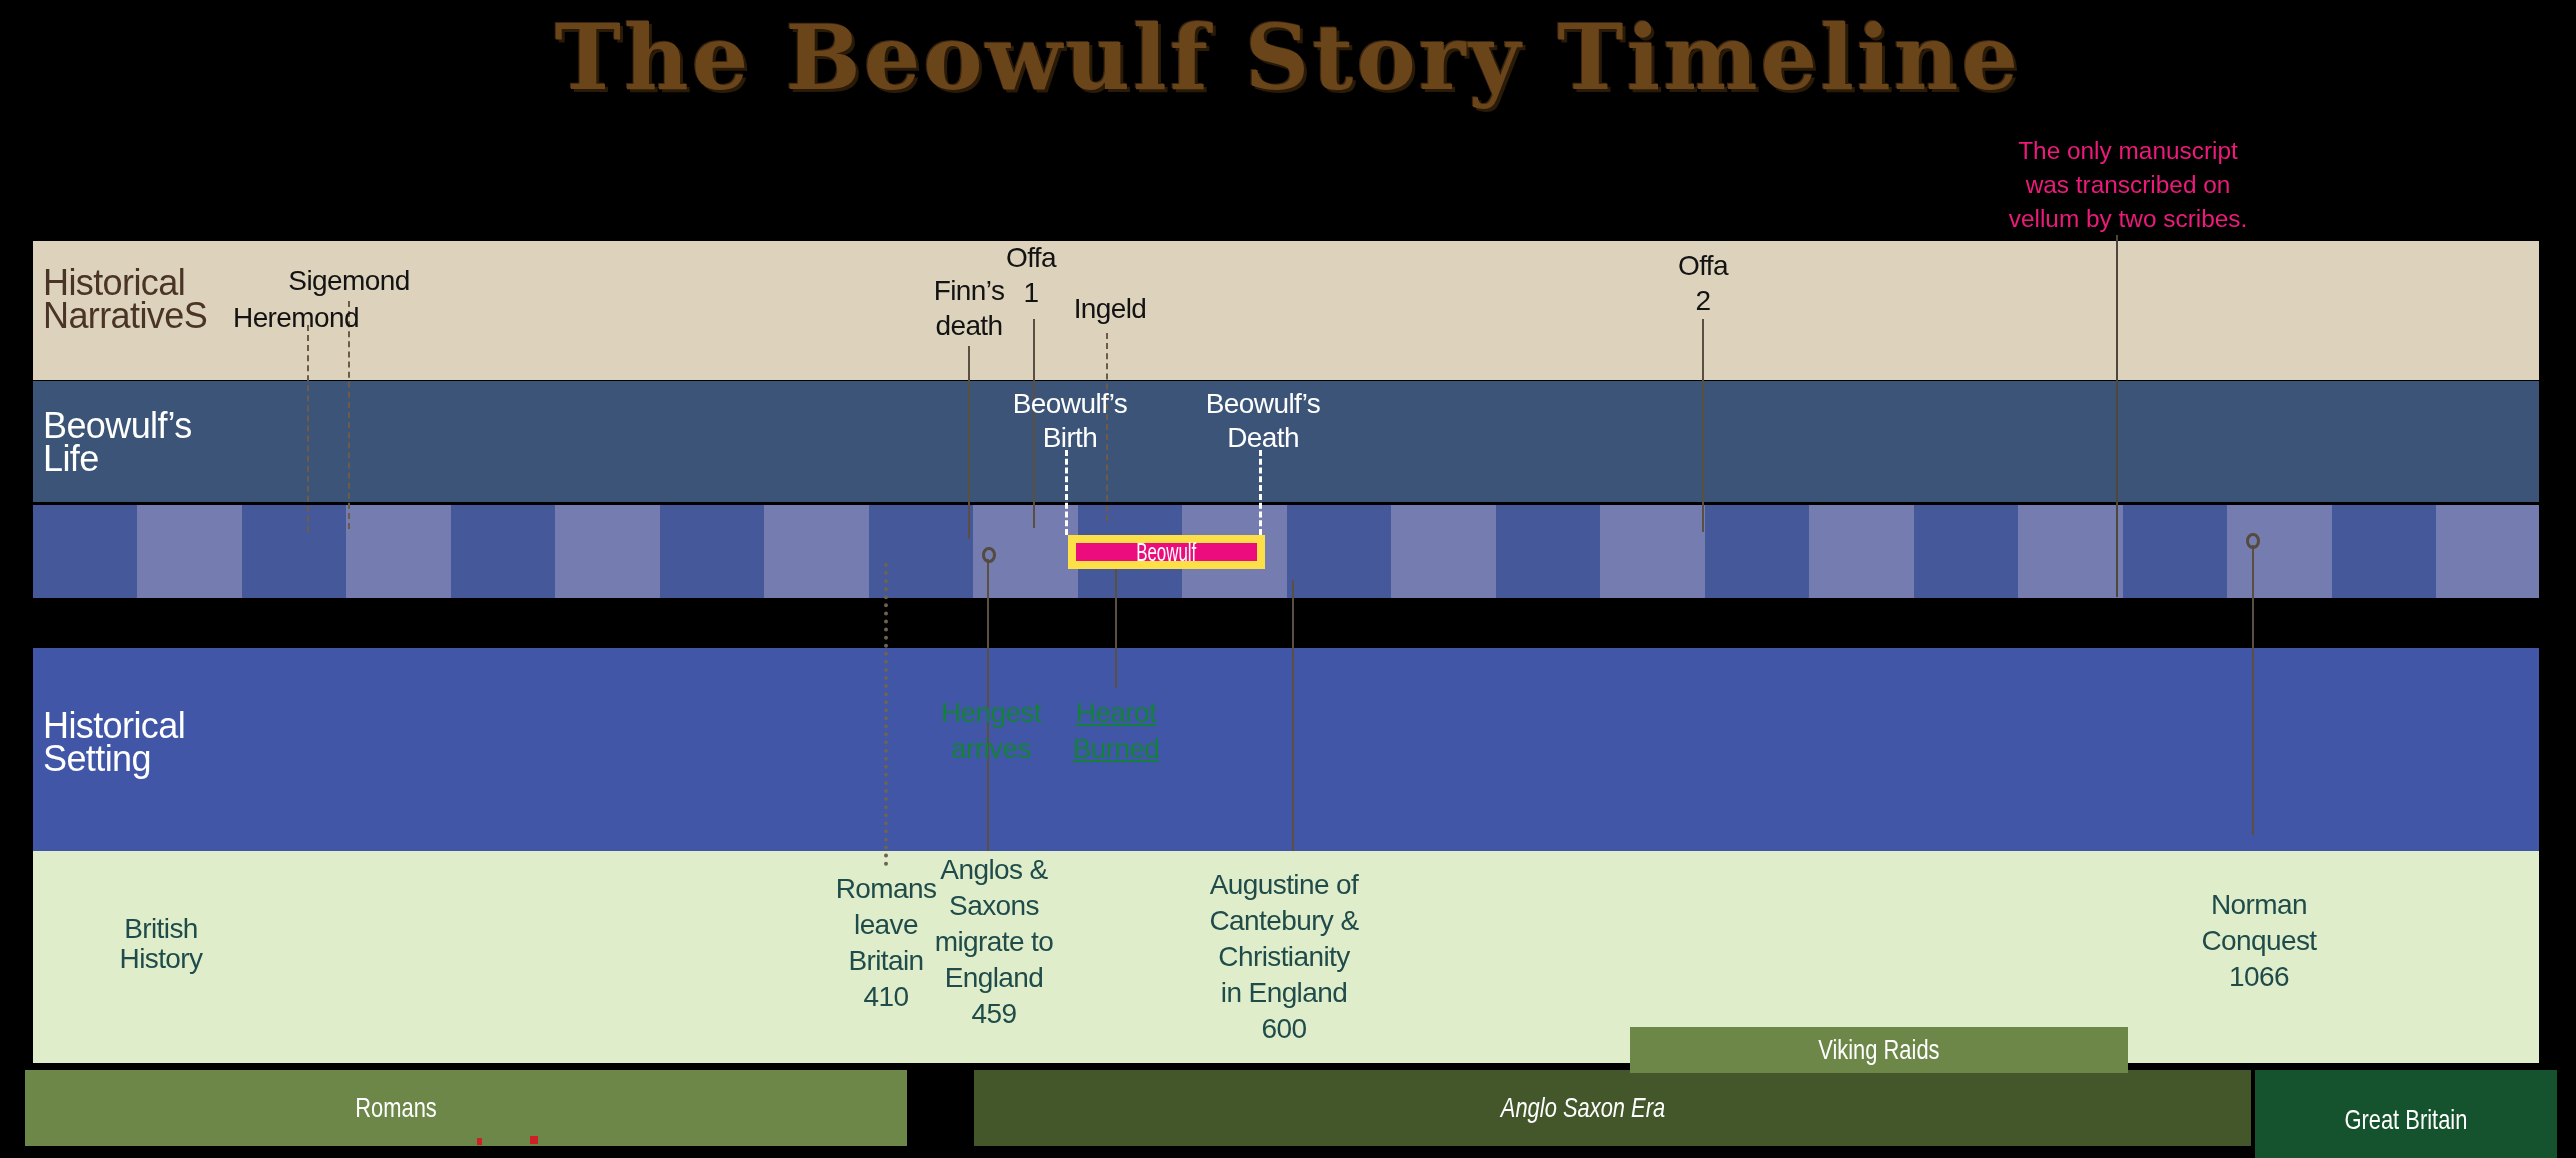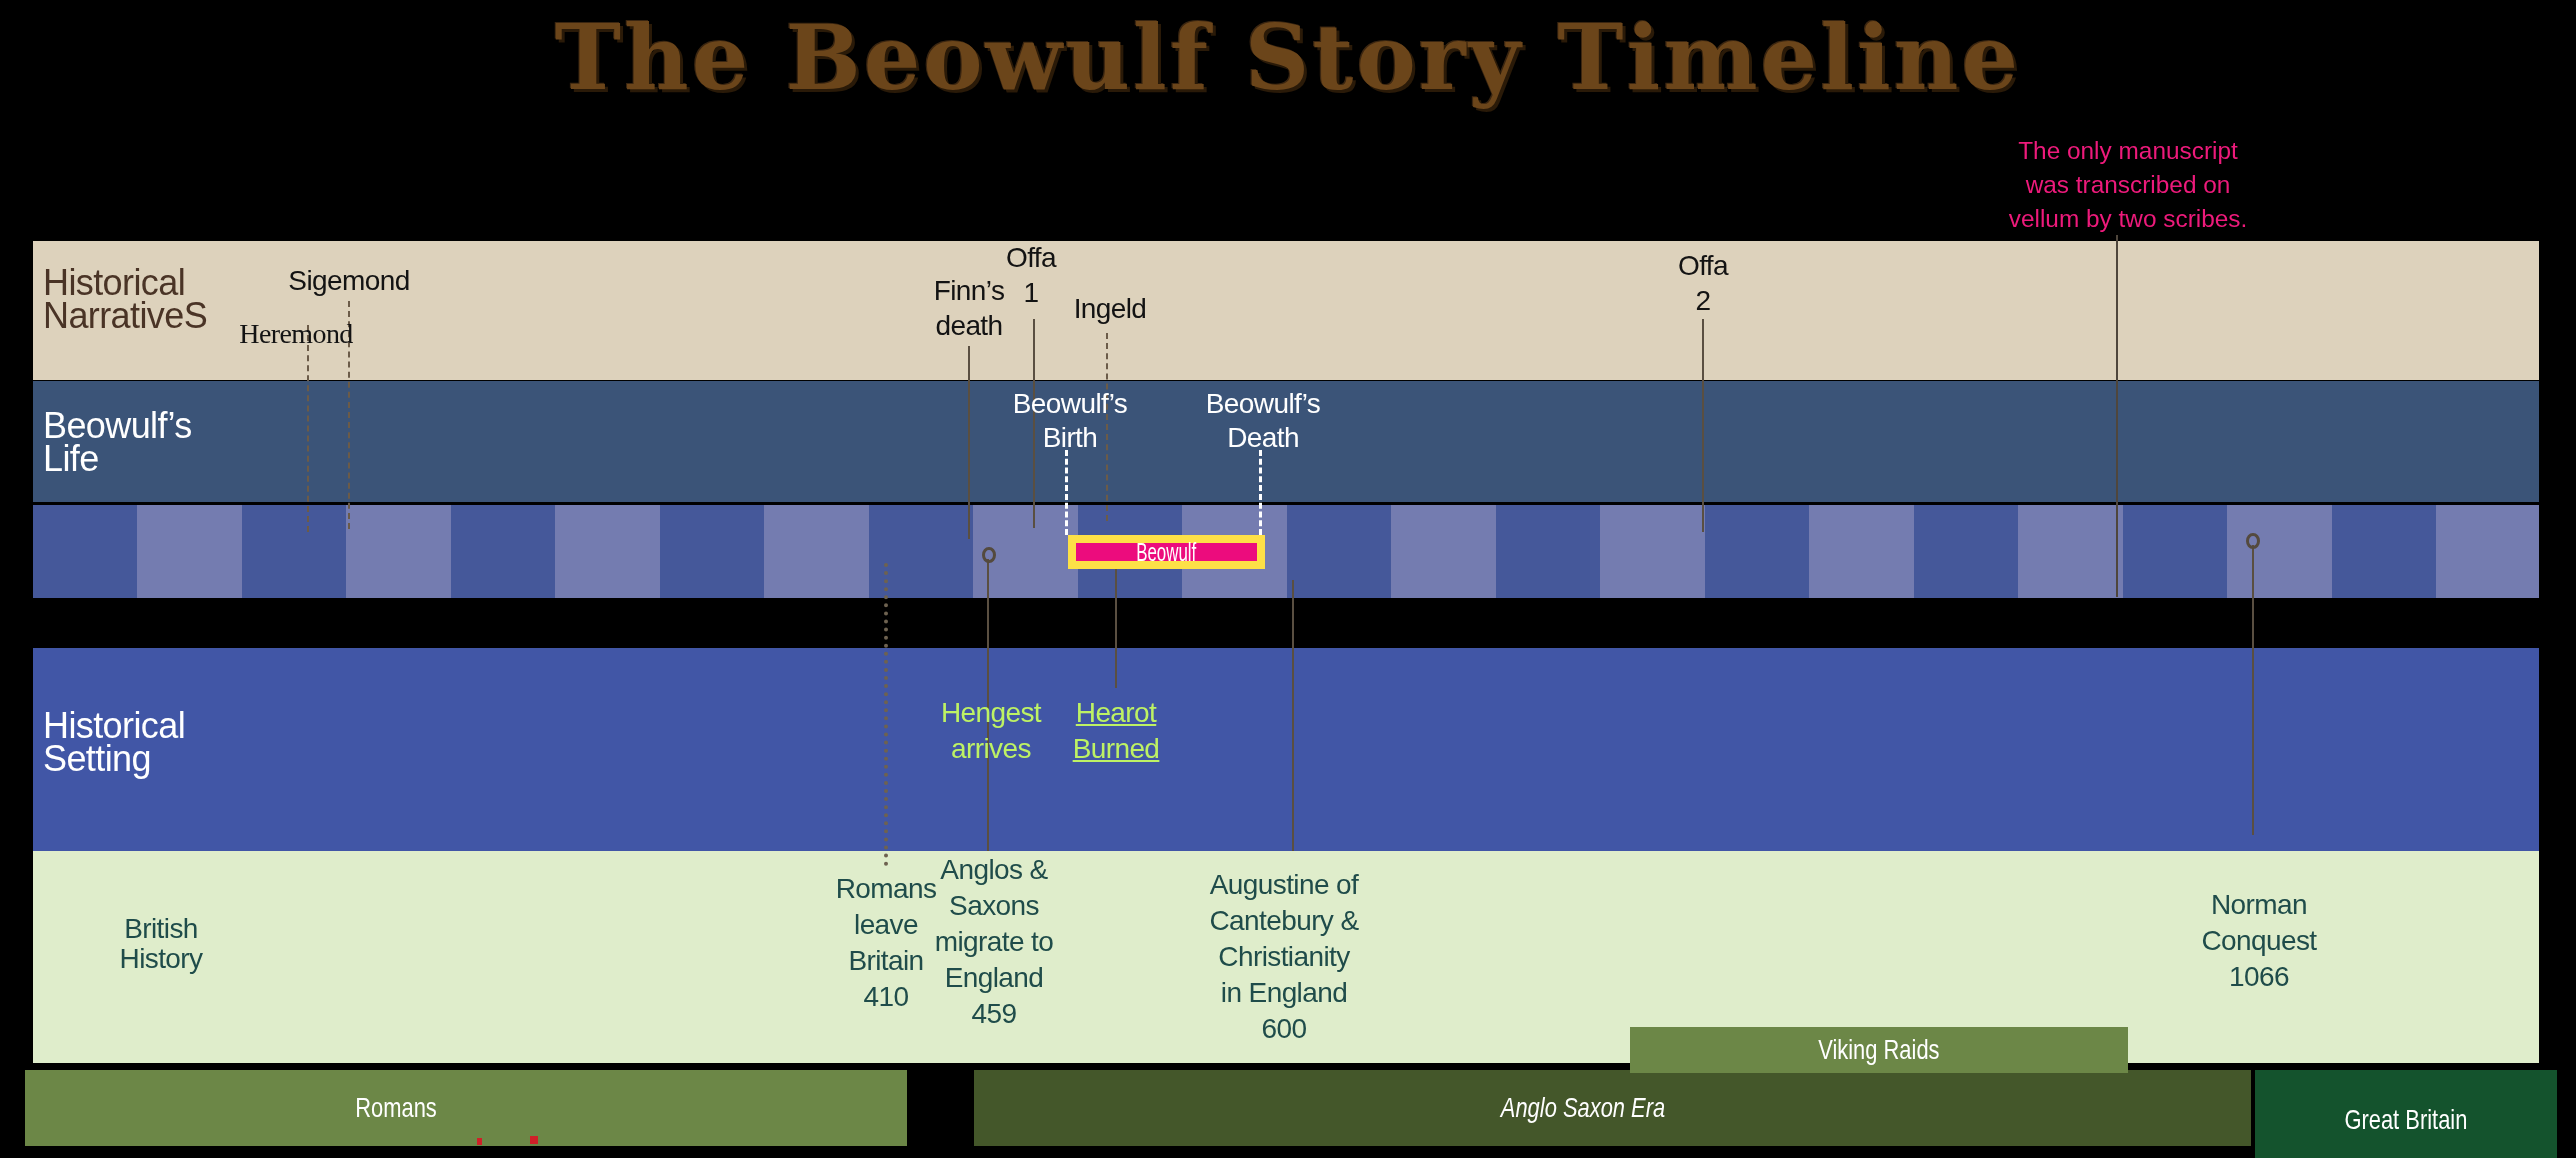--- a/index.html
+++ b/index.html
@@ -16,21 +16,21 @@
   
   .rowlab{position:absolute;left:43px;font-size:36px;line-height:33px;letter-spacing:-0.6px;}
   .rowlab-narr{top:266px;color:#4a3426;}
   .rowlab-life{top:409px;color:#ffffff;}
   .rowlab-setting{top:709px;color:#ffffff;}
   
   .ev{position:absolute;transform:translateX(-50%);text-align:center;
       font-size:28px;line-height:35px;letter-spacing:-0.6px;white-space:nowrap;}
   .tan-ev{color:#131313;}
   .white-ev{color:#ffffff;line-height:34px;}
-  .set-ev{color:#bef264;line-height:36px;}
+  .set-ev{color:#15803d;line-height:36px;}
   .green-ev{color:#1f4c4a;line-height:36px;}
   .pink-note{position:absolute;transform:translateX(-50%);text-align:center;
       font-size:24.4px;line-height:34px;color:#ed1a7b;white-space:nowrap;}
   
   .vline{position:absolute;width:0;border-left:2.4px solid #5a4f41;}
   .vdash{border-left:2.4px dashed #6b5b48;}
   .vdot{border-left:4.2px dotted #6e6250;}
   .vwhite{border-left:3px dashed #ffffff;}
   .ring{position:absolute;width:7.7px;height:10px;border:3px solid #544a3e;
         border-radius:50%;}
@@ -116,21 +116,21 @@
 
 <div class="vline vdot" style="left:884px;top:563px;height:303px;"></div>
 <div class="vline" style="left:987px;top:559px;height:292px;"></div>
 <div class="ring" style="left:982px;top:547px;"></div>
 <div class="vline" style="left:1115px;top:568px;height:120px;"></div>
 <div class="vline" style="left:1292px;top:580px;height:271px;"></div>
 <div class="vline" style="left:2252px;top:545px;height:290px;"></div>
 <div class="ring" style="left:2246px;top:533px;"></div>
 
 <div class="ev tan-ev" style="left:349px;top:263px;">Sigemond</div>
-<div class="ev tan-ev" style="left:296px;top:316px;font-family:Liberation Serif, serif;">Heremond</div>
+<div class="ev tan-ev" style="left:296px;top:300px;">Heremond</div>
 <div class="ev tan-ev" style="left:969px;top:273px;">
   <div>Finn’s</div>
   <div>death</div>
 </div>
 <div class="ev tan-ev" style="left:1031px;top:240px;">
   <div>Offa</div>
   <div>1</div>
 </div>
 <div class="ev tan-ev" style="left:1110px;top:291px;">Ingeld</div>
 <div class="ev tan-ev" style="left:1703px;top:248px;">

